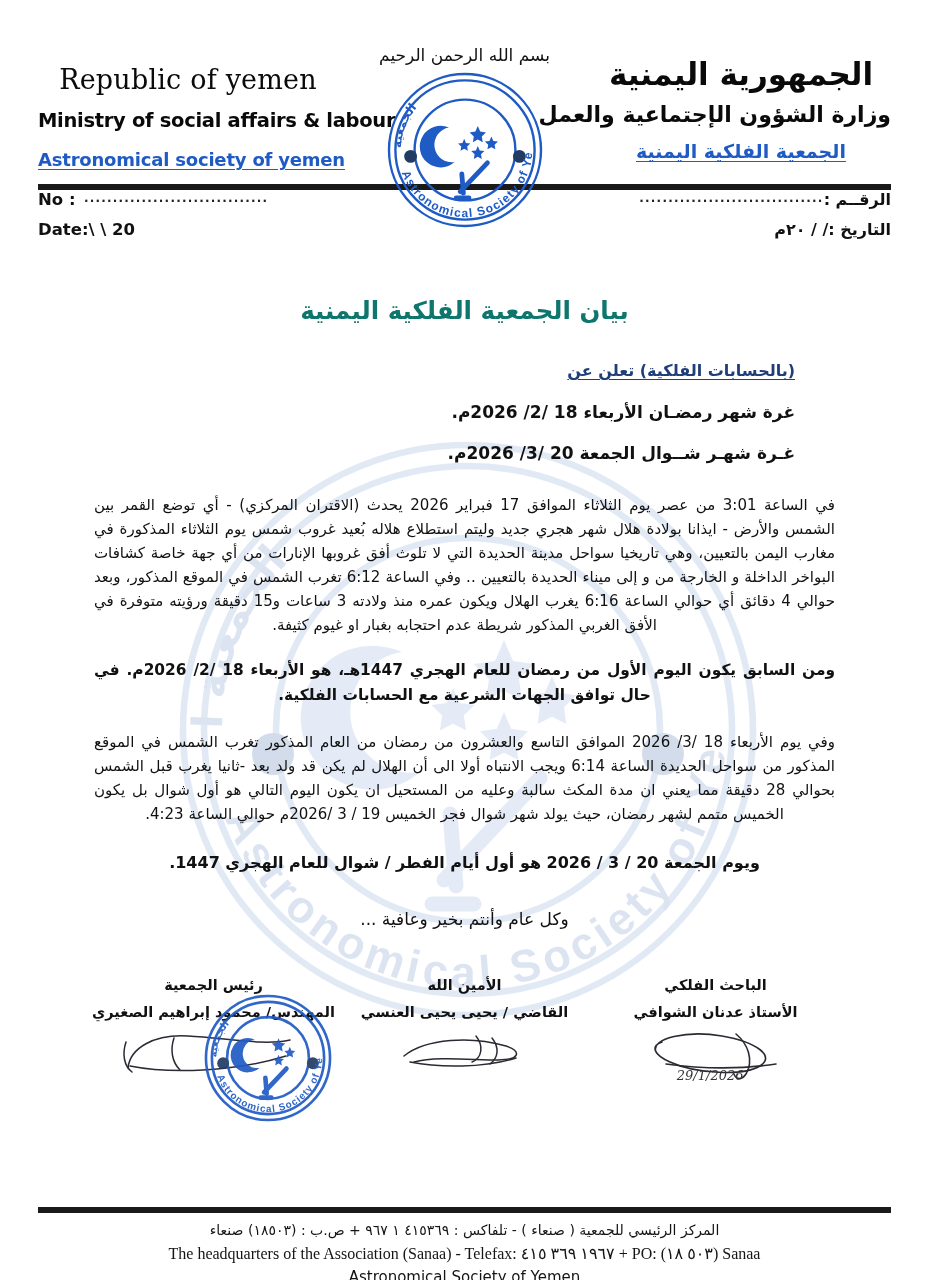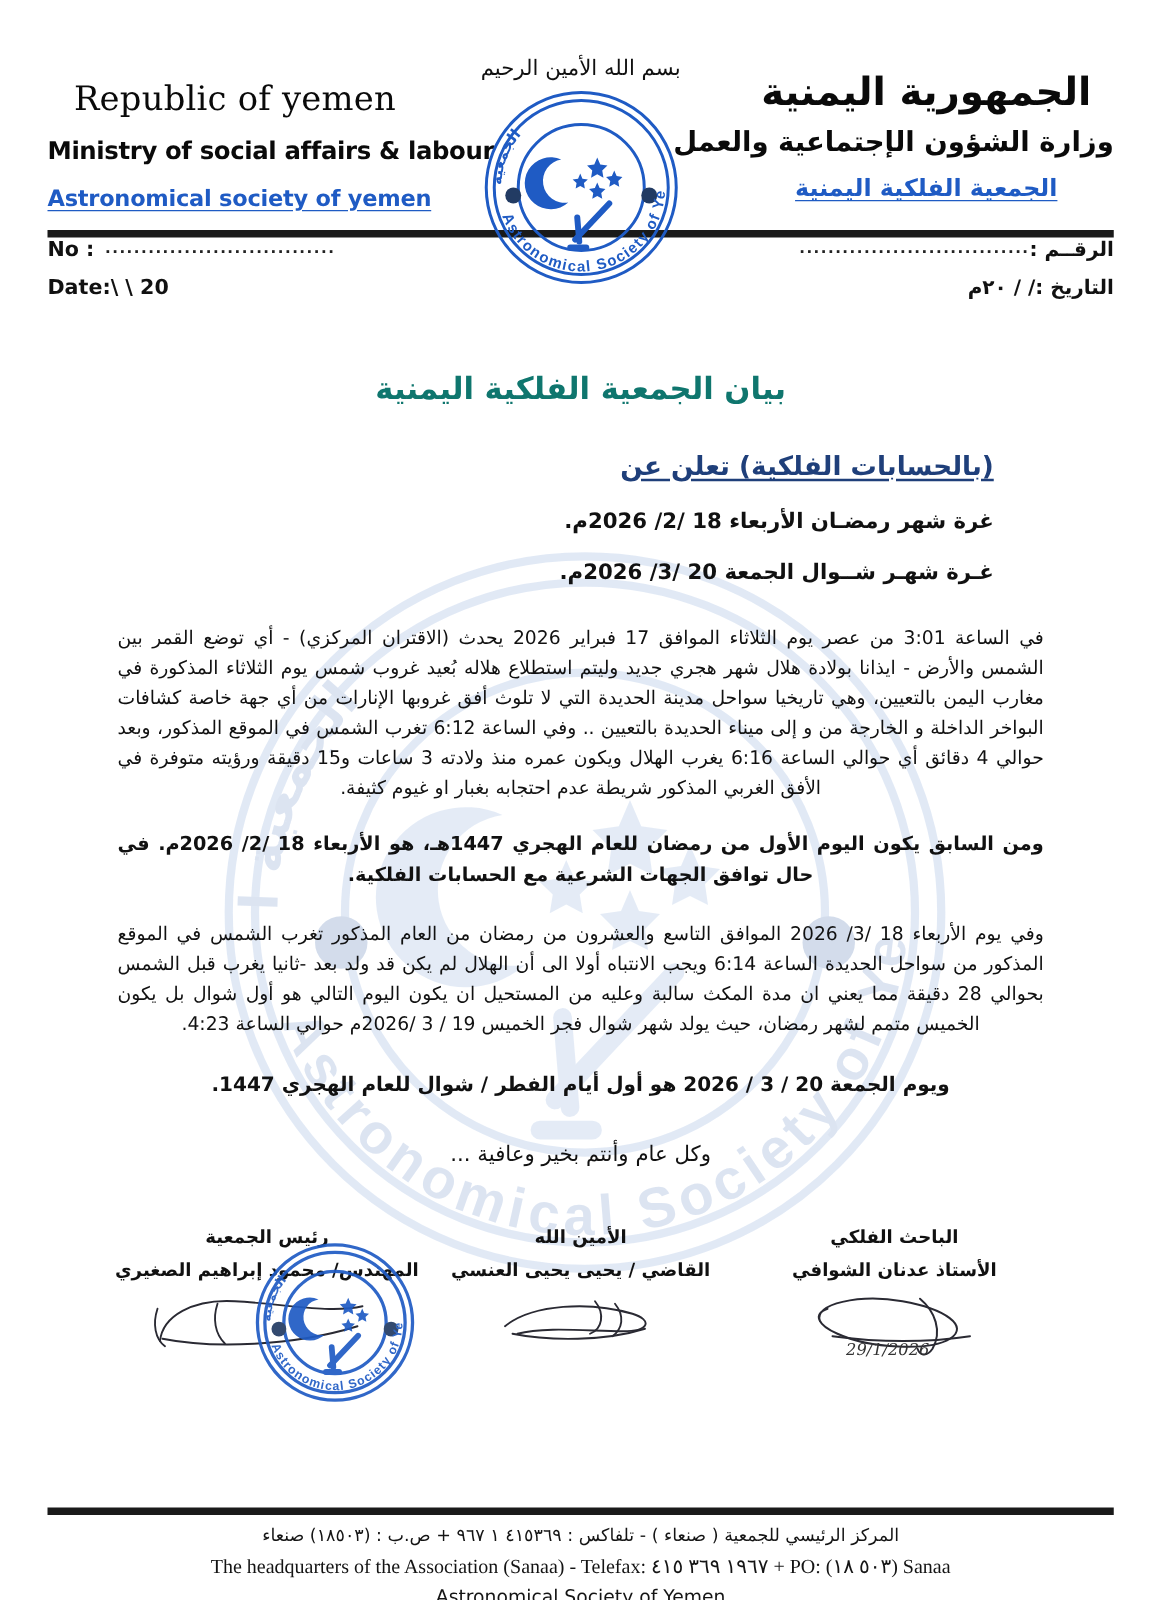--- a/index.html
+++ b/index.html
@@ -173,21 +173,21 @@
     font-size: 24.5px;
     font-weight: bold;
     color: #0f766e;
     margin: 28px 0 0 0;
     letter-spacing: 0.2px;
   }
 
   .announce-head {
     direction: rtl;
     text-align: right;
-    font-size: 21px;
+    font-size: 16px;
     font-weight: bold;
     color: #1f3f7a;
     text-decoration: underline;
     text-underline-offset: 3px;
     margin: 36px 96px 0 0;
   }
 
   .announce-line {
     direction: rtl;
     text-align: right;
@@ -354,21 +354,21 @@
 
     <div class="letterhead">
 
       <div class="lh-col lh-left">
         <div class="lh-l1-en">Republic of yemen</div>
         <div class="lh-l2-en">Ministry of social affairs &amp; labour</div>
         <div class="lh-l3-en">Astronomical society of yemen</div>
       </div>
 
       <div class="seal-wrap">
-        <div class="basmala">بسم الله الأمين الرحيم</div>
+        <div class="basmala">بسم الله الرحمن الرحيم</div>
         <div class="seal">
           <svg viewBox="0 0 200 200" xmlns="http://www.w3.org/2000/svg" aria-hidden="true">
             <g fill="none" stroke="#1f5bc4" stroke-width="3">
               <circle cx="100" cy="100" r="95"></circle>
               <circle cx="100" cy="100" r="87"></circle>
               <circle cx="100" cy="100" r="63"></circle>
             </g>
             <path d="M80 72 a26 26 0 1 0 7 43 a20.5 20.5 0 1 1 -7 -43 z" fill="#1f5bc4"></path>
             <g fill="#1f5bc4">
               <path d="M116 70 l3 7 7.2 1 -5.2 5 1.2 7.2 -6.2 -3.4 -6.2 3.4 1.2 -7.2 -5.2 -5 7.2 -1z"></path>

